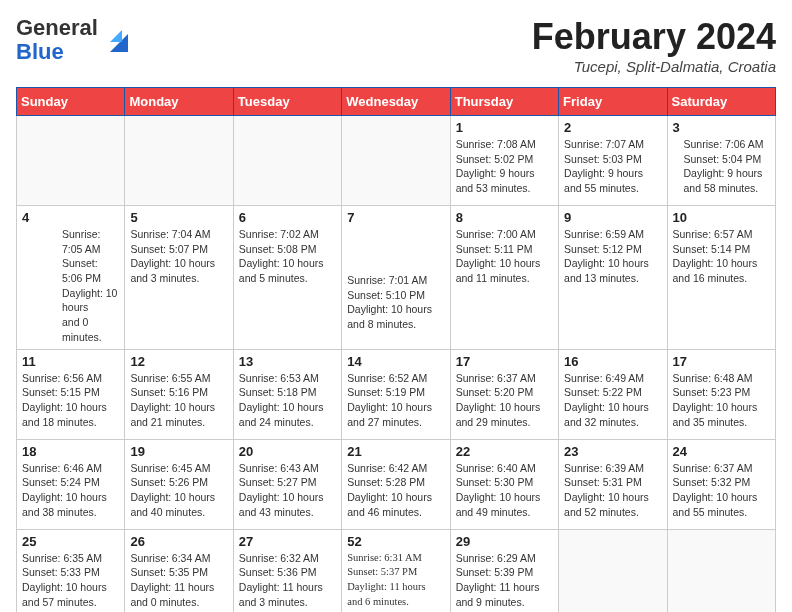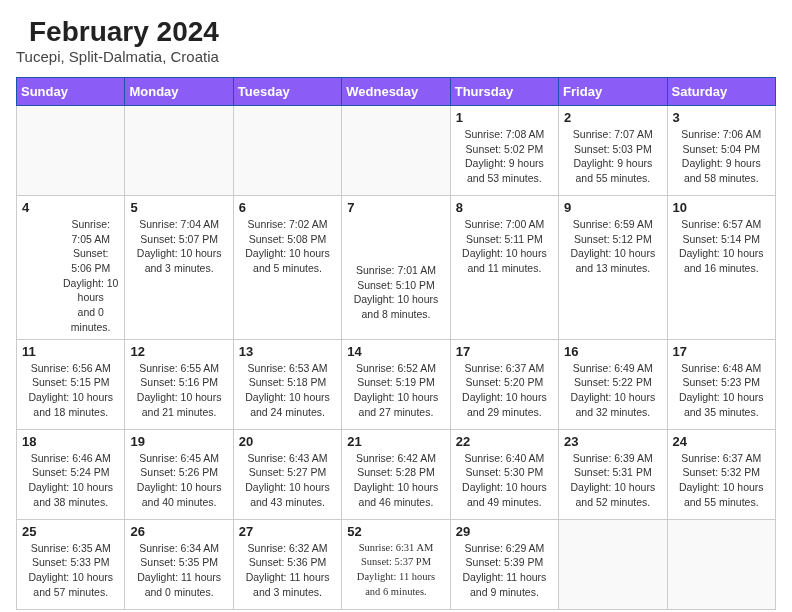--- a/index.html
+++ b/index.html
@@ -29,35 +29,36 @@
     .logo-blue { color: #2266cc; }
     .logo-icon {
       width: 32px;
       height: 32px;
       margin-left: 2px;
     }
     .title-area {
       text-align: right;
     }
     .month-title {
-      font-size: 28px;
+      font-size: 36px;
       font-weight: bold;
       color: #222;
     }
     .location-title {
       font-size: 15px;
       color: #444;
+      font-style: italic;
     }
     table {
       width: 100%;
       border-collapse: collapse;
       table-layout: fixed;
     }
     thead th {
-      background: #8b5cf6;
+      background: #ef4444;
       color: #fff;
       font-size: 13px;
       font-weight: bold;
       padding: 6px 4px;
       text-align: left;
       border: 1px solid #1a55aa;
     }
     td {
       border: 1px solid #ccc;
       vertical-align: top;
@@ -71,33 +72,46 @@
       font-size: 13px;
       font-weight: bold;
       color: #222;
       display: block;
       margin-bottom: 2px;
     }
     .day-info {
       font-size: 10.5px;
       color: #333;
       line-height: 1.4;
-      text-align: center;
     }
     td.empty {
       background: #f9f9f9;
     }
     tr:nth-child(even) td:not(.empty) {
       background: #fff;
     }
   </style>
 </head>
 <body>
 
 <div class="header-area">
+  <div class="logo">
+    <div>
+      <div style="display:flex;align-items:center;">
+        <span class="logo-text">
+          <span class="logo-general">General</span><br>
+          <span class="logo-blue">Blue</span>
+        </span>
+        <svg class="logo-icon" viewBox="0 0 32 32">
+          <polygon points="10,28 28,10 28,28" fill="#2266cc"></polygon>
+          <polygon points="10,18 22,6 22,18" fill="#44aaff"></polygon>
+        </svg>
+      </div>
+    </div>
+  </div>
   <div class="title-area">
     <div class="month-title">February 2024</div>
     <div class="location-title">Tucepi, Split-Dalmatia, Croatia</div>
   </div>
 </div>
 
 <table>
   <thead>
     <tr>
     <th>Sunday</th>
@@ -124,21 +138,21 @@
         </td>
         <td>
           <span class="day-num">2</span>
           <div class="day-info" style="white-space: pre-line;">Sunrise: 7:07 AM
 Sunset: 5:03 PM
 Daylight: 9 hours
 and 55 minutes.</div>
         </td>
         <td>
           <span class="day-num">3</span>
-          <div class="day-info" style="white-space: pre-line;">Sunrise: 7:06 AM
+          <div class="day-info" style="white-space: pre-line; margin-left: 11px;">Sunrise: 7:06 AM
 Sunset: 5:04 PM
 Daylight: 9 hours
 and 58 minutes.</div>
         </td>
       </tr>
       <tr>
         <td>
           <span class="day-num">4</span>
           <div class="day-info" style="white-space: pre-line; margin-left: 40px;">Sunrise: 7:05 AM
 Sunset: 5:06 PM

